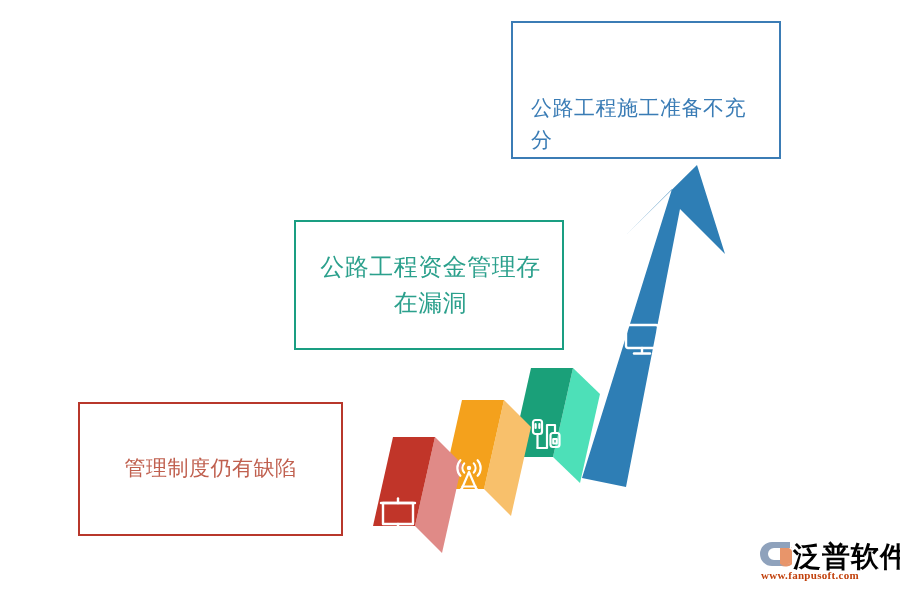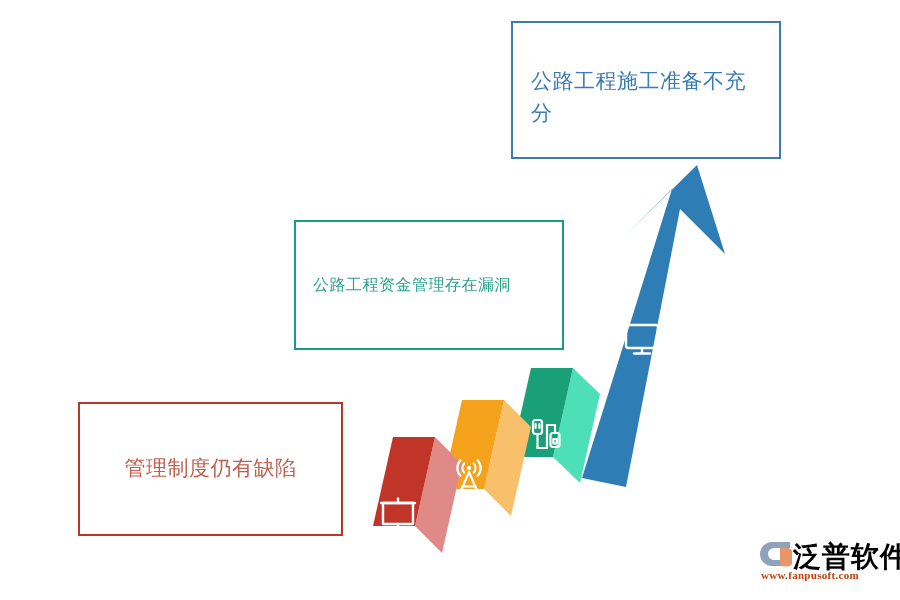--- a/index.html
+++ b/index.html
@@ -41,37 +41,38 @@
     letter-spacing: 0.5px;
   }
 
   
   #callout-top {
     left: 511px;
     top: 21px;
     width: 270px;
     height: 138px;
     padding: 16px 16px 0 18px;
+    align-items: flex-end;
   }
   #callout-top .callout-text {
     font-size: 21px;
     text-align: left;
   }
 
   
   #callout-middle {
     left: 294px;
     top: 220px;
     width: 270px;
     height: 130px;
     padding: 0 14px 0 17px;
   }
   #callout-middle .callout-text {
-    font-size: 16px;
-    text-align: left;
+    font-size: 24px;
+    text-align: center;
   }
 
   
   #callout-bottom {
     left: 78px;
     top: 402px;
     width: 265px;
     height: 134px;
     padding: 8px 10px;
   }

